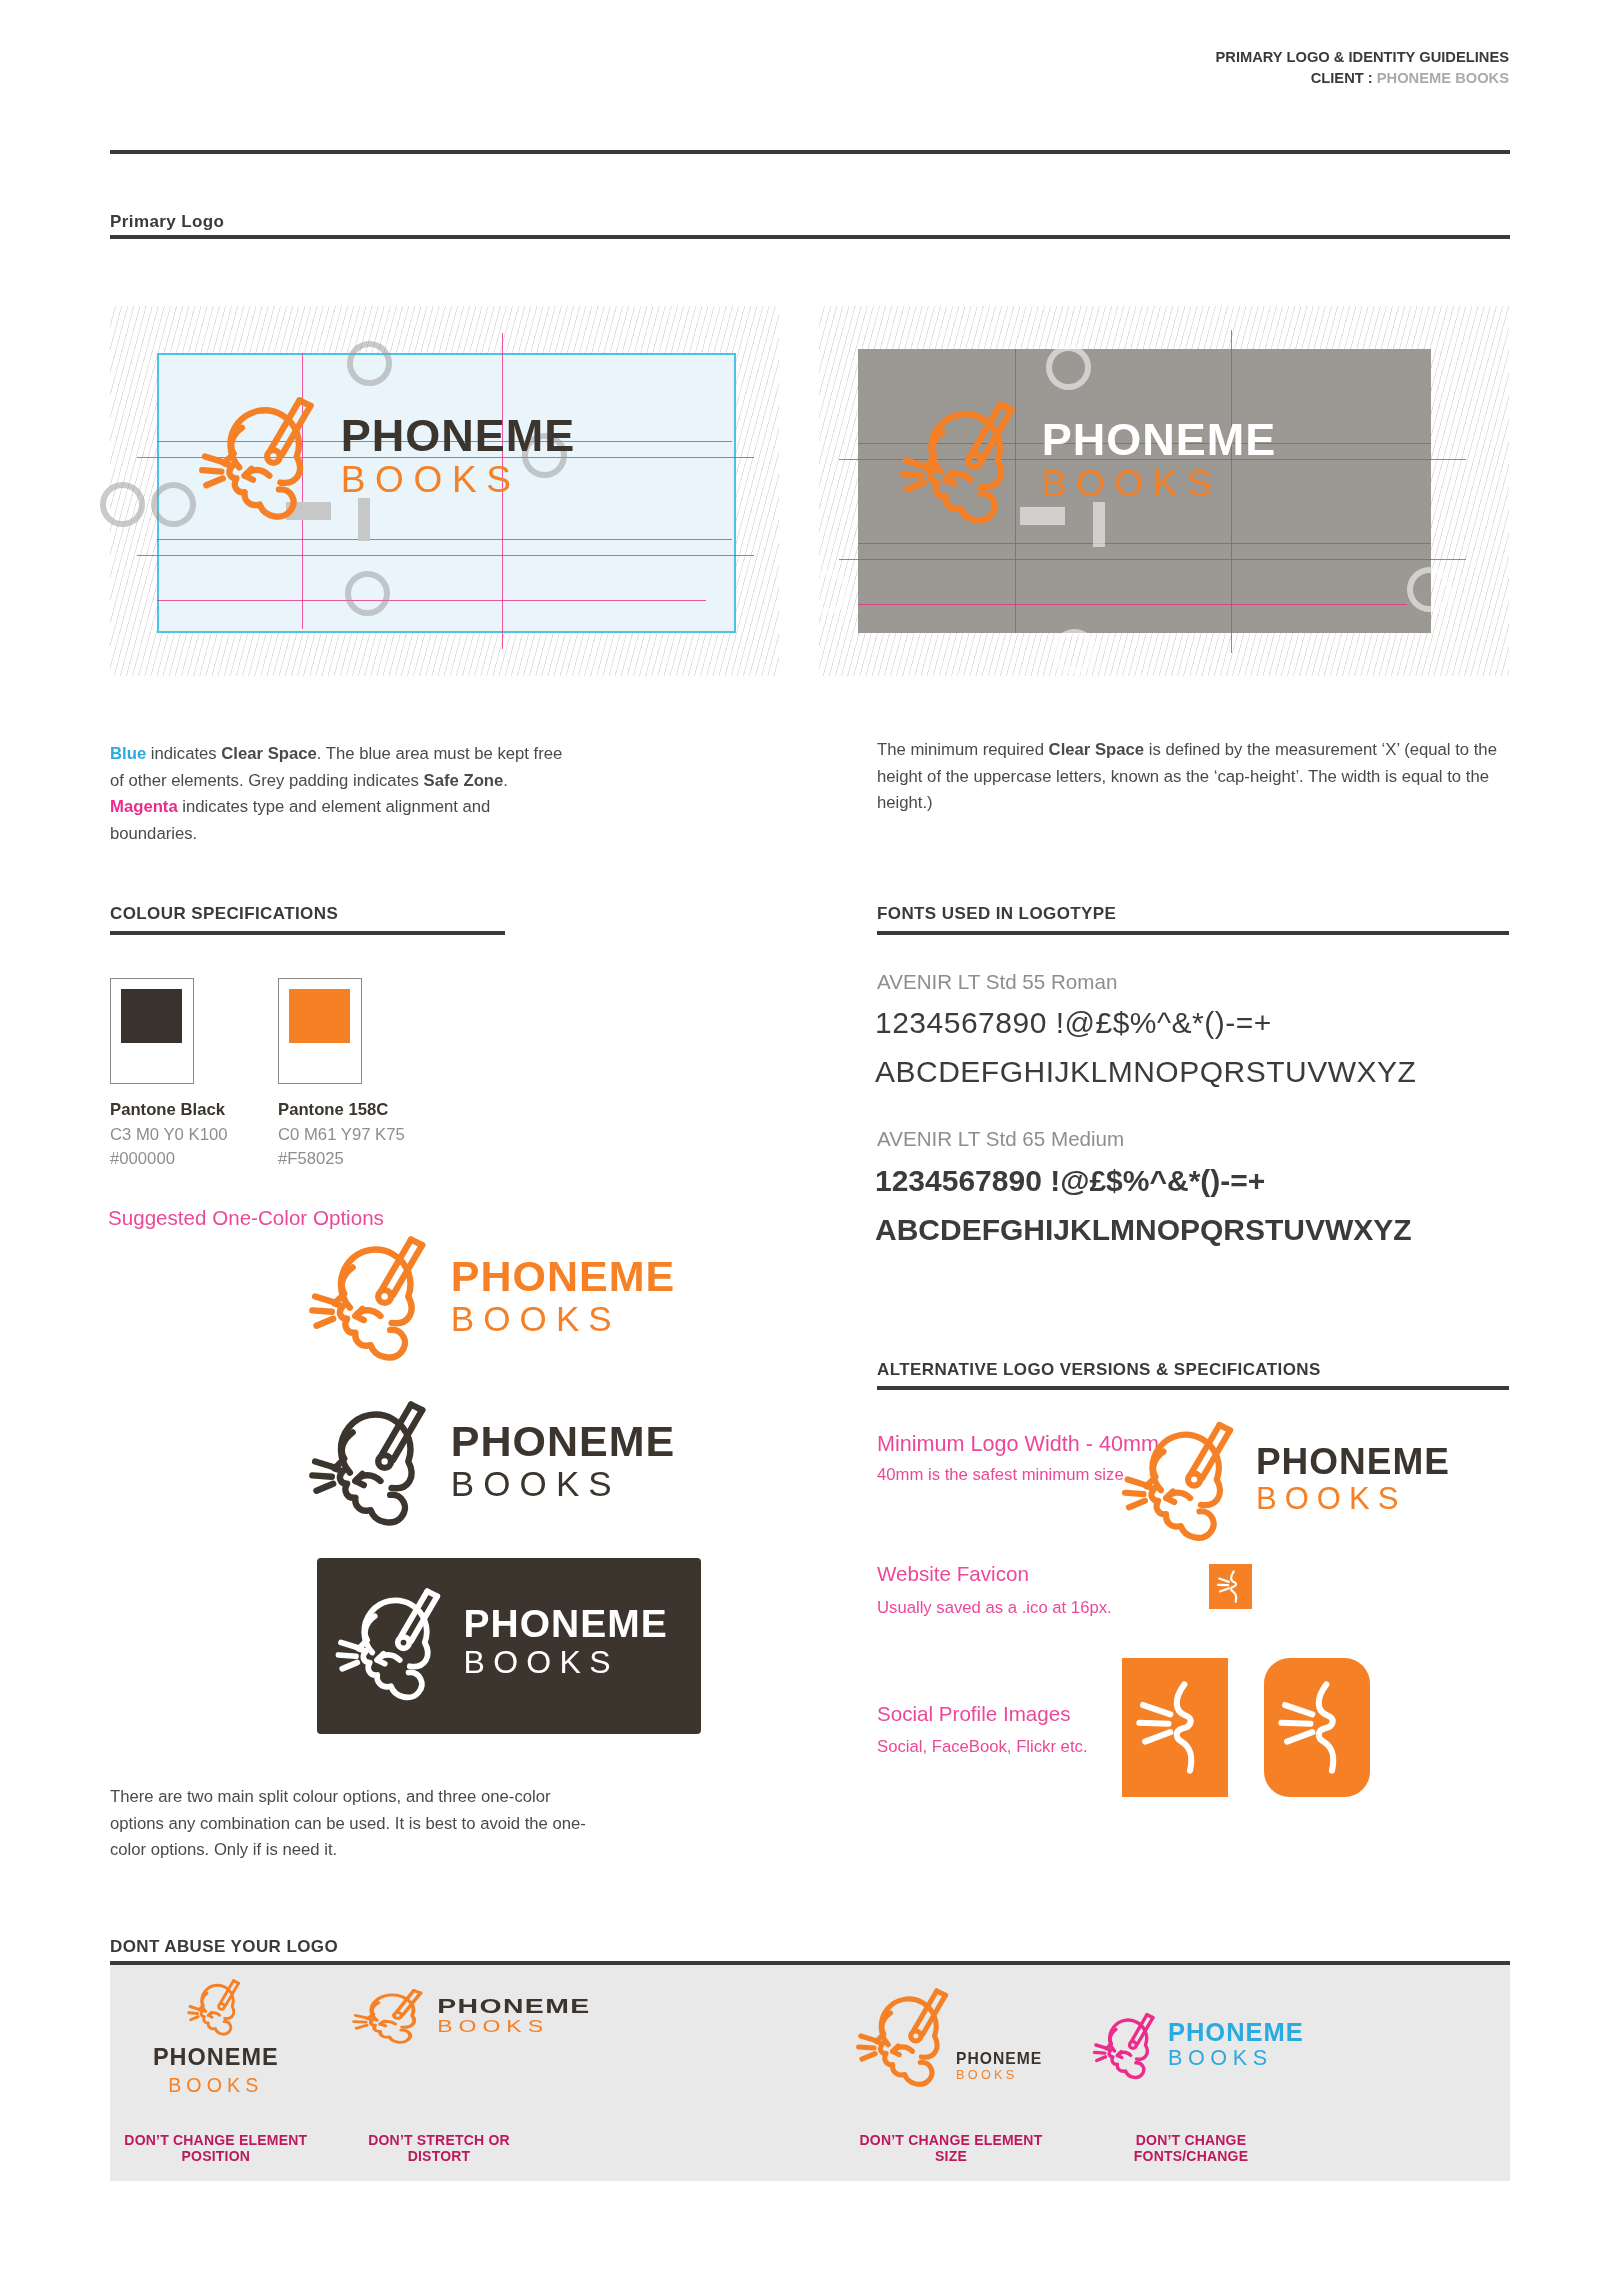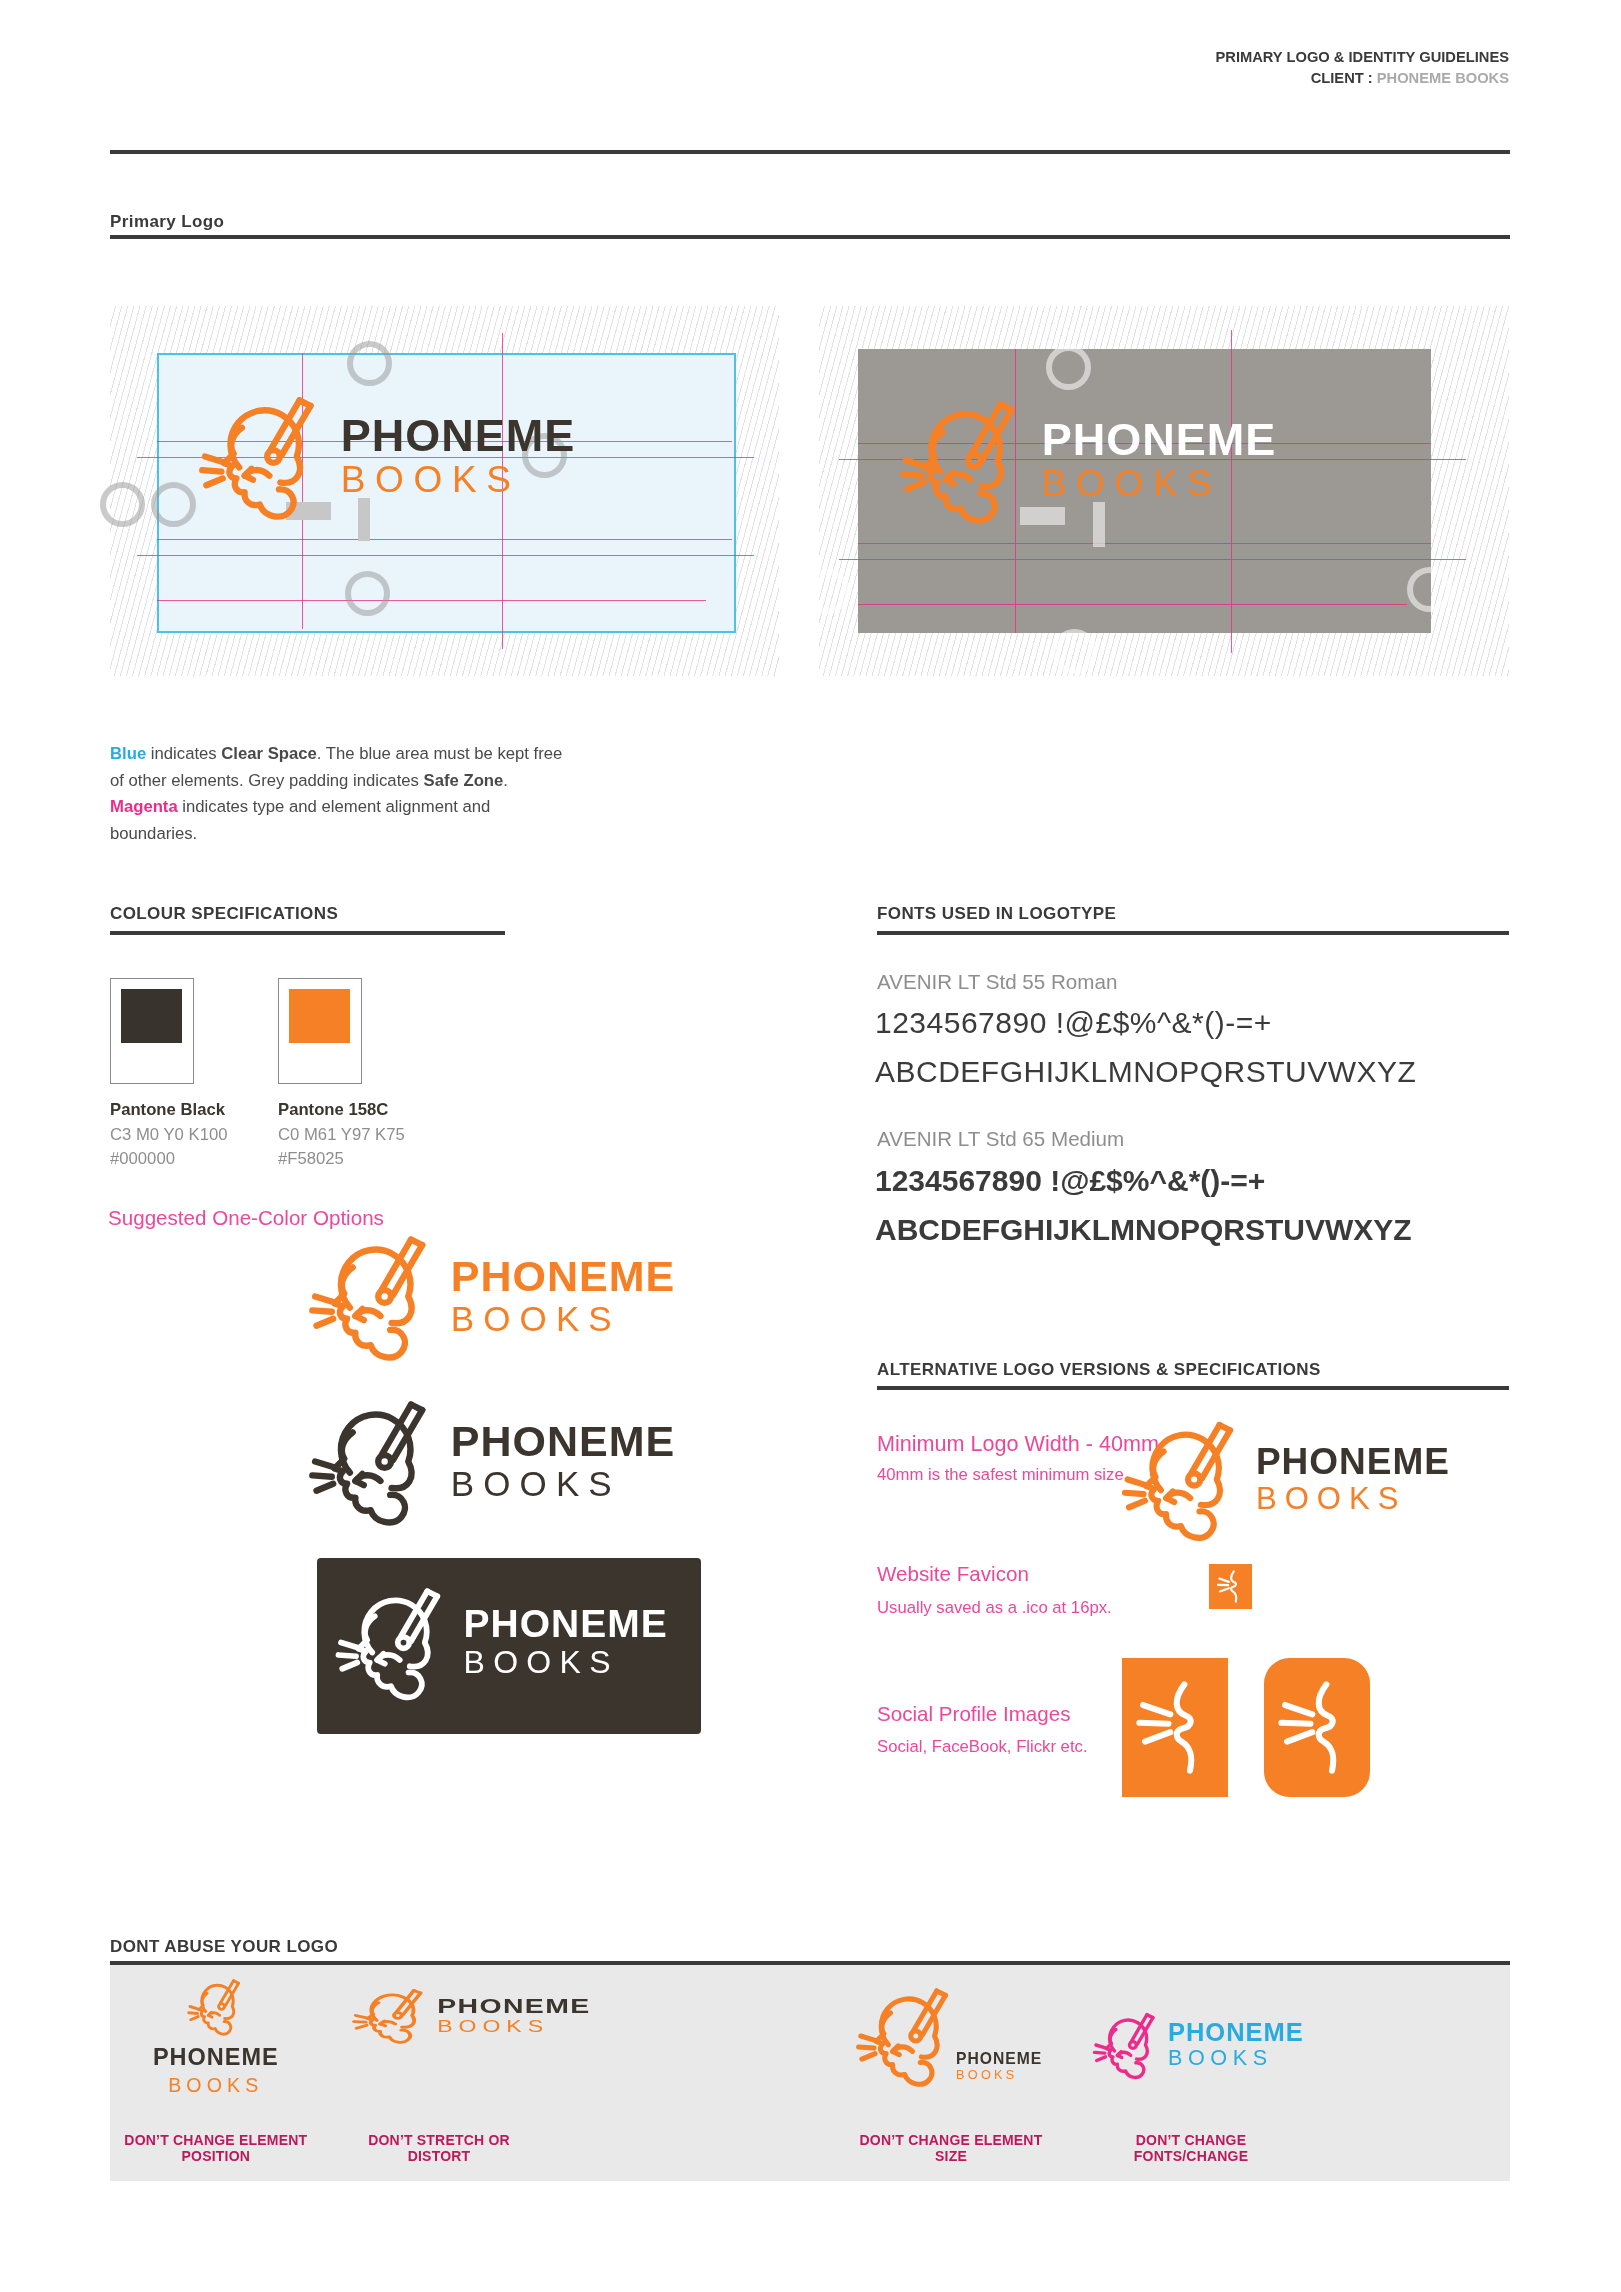--- a/index.html
+++ b/index.html
@@ -130,20 +130,23 @@
       <div class="wm" style="margin-left:9.8px;">
         <div class="wm-top" style="font-size:45px;color:#ffffff;">PHONEME</div>
         <div class="wm-bot" style="font-size:37px;color:#f58025;">BOOKS</div>
       </div>
     </div>
   </div>
 
   <div class="body-text" style="left:110px;top:741px;width:470px;">
     <span class="blue-word">Blue</span><span> indicates </span><b>Clear Space</b><span>. The blue area must be kept free of other elements. Grey padding indicates </span><b>Safe Zone</b><span>. </span><span class="magenta-word">Magenta</span><span> indicates type and element alignment and boundaries.</span>
   </div>
+  <div class="body-text" style="left:877px;top:737px;width:637px;">
+    <span>The minimum required </span><b>Clear Space</b><span> is defined by the measurement ‘X’ (equal to the height of the uppercase letters, known as the ‘cap-height’. The width is equal to the height.)</span>
+  </div>
 
   <div class="h-sec" style="left:110px;top:904px;">COLOUR SPECIFICATIONS</div>
   <div class="rule" style="left:110px;top:931px;width:395px;"></div>
 
   <div class="swatch-card" style="left:110px;top:978px;">
     <div class="swatch-chip" style="background:#38332c;"></div>
   </div>
   <div class="label-bold" style="left:110px;top:1100px;">Pantone Black</div>
   <div class="label-grey" style="left:110px;top:1125px;">C3 M0 Y0 K100</div>
   <div class="label-grey" style="left:110px;top:1149px;">#000000</div>
@@ -193,20 +196,21 @@
       <svg class="head-svg" style="width:125px;height:125px;color:#ffffff;" viewBox="0 0 128 128" width="125" height="125">
           <use href="#sym-head"></use>
         </svg>
       <div class="wm" style="margin-left:7.8px;">
         <div class="wm-top" style="font-size:39px;color:#ffffff;">PHONEME</div>
         <div class="wm-bot" style="font-size:32px;color:#ffffff;">BOOKS</div>
       </div>
     </div>
   </div>
 
+  <div class="body-text" style="left:110px;top:1784px;width:480px;">There are two main split colour options, and three one-color options any combination can be used. It is best to avoid the one-color options. Only if is need it.</div>
 
   <div class="h-sec" style="left:877px;top:1360px;">ALTERNATIVE LOGO VERSIONS &amp; SPECIFICATIONS</div>
   <div class="rule" style="left:877px;top:1386px;width:632px;"></div>
 
   <div class="h-grey" style="left:877px;top:1431px;font-size:21.6px;">Minimum Logo Width - 40mm</div>
   <div class="h-grey" style="left:877px;top:1465px;font-size:16.7px;">40mm is the safest minimum size.</div>
 
   <div class="logo-row" style="left:1117px;top:1413px;">
     <svg class="head-svg" style="width:133px;height:133px;color:#f58025;" viewBox="0 0 136 136" width="133" height="133">
         <use href="#sym-head"></use>

